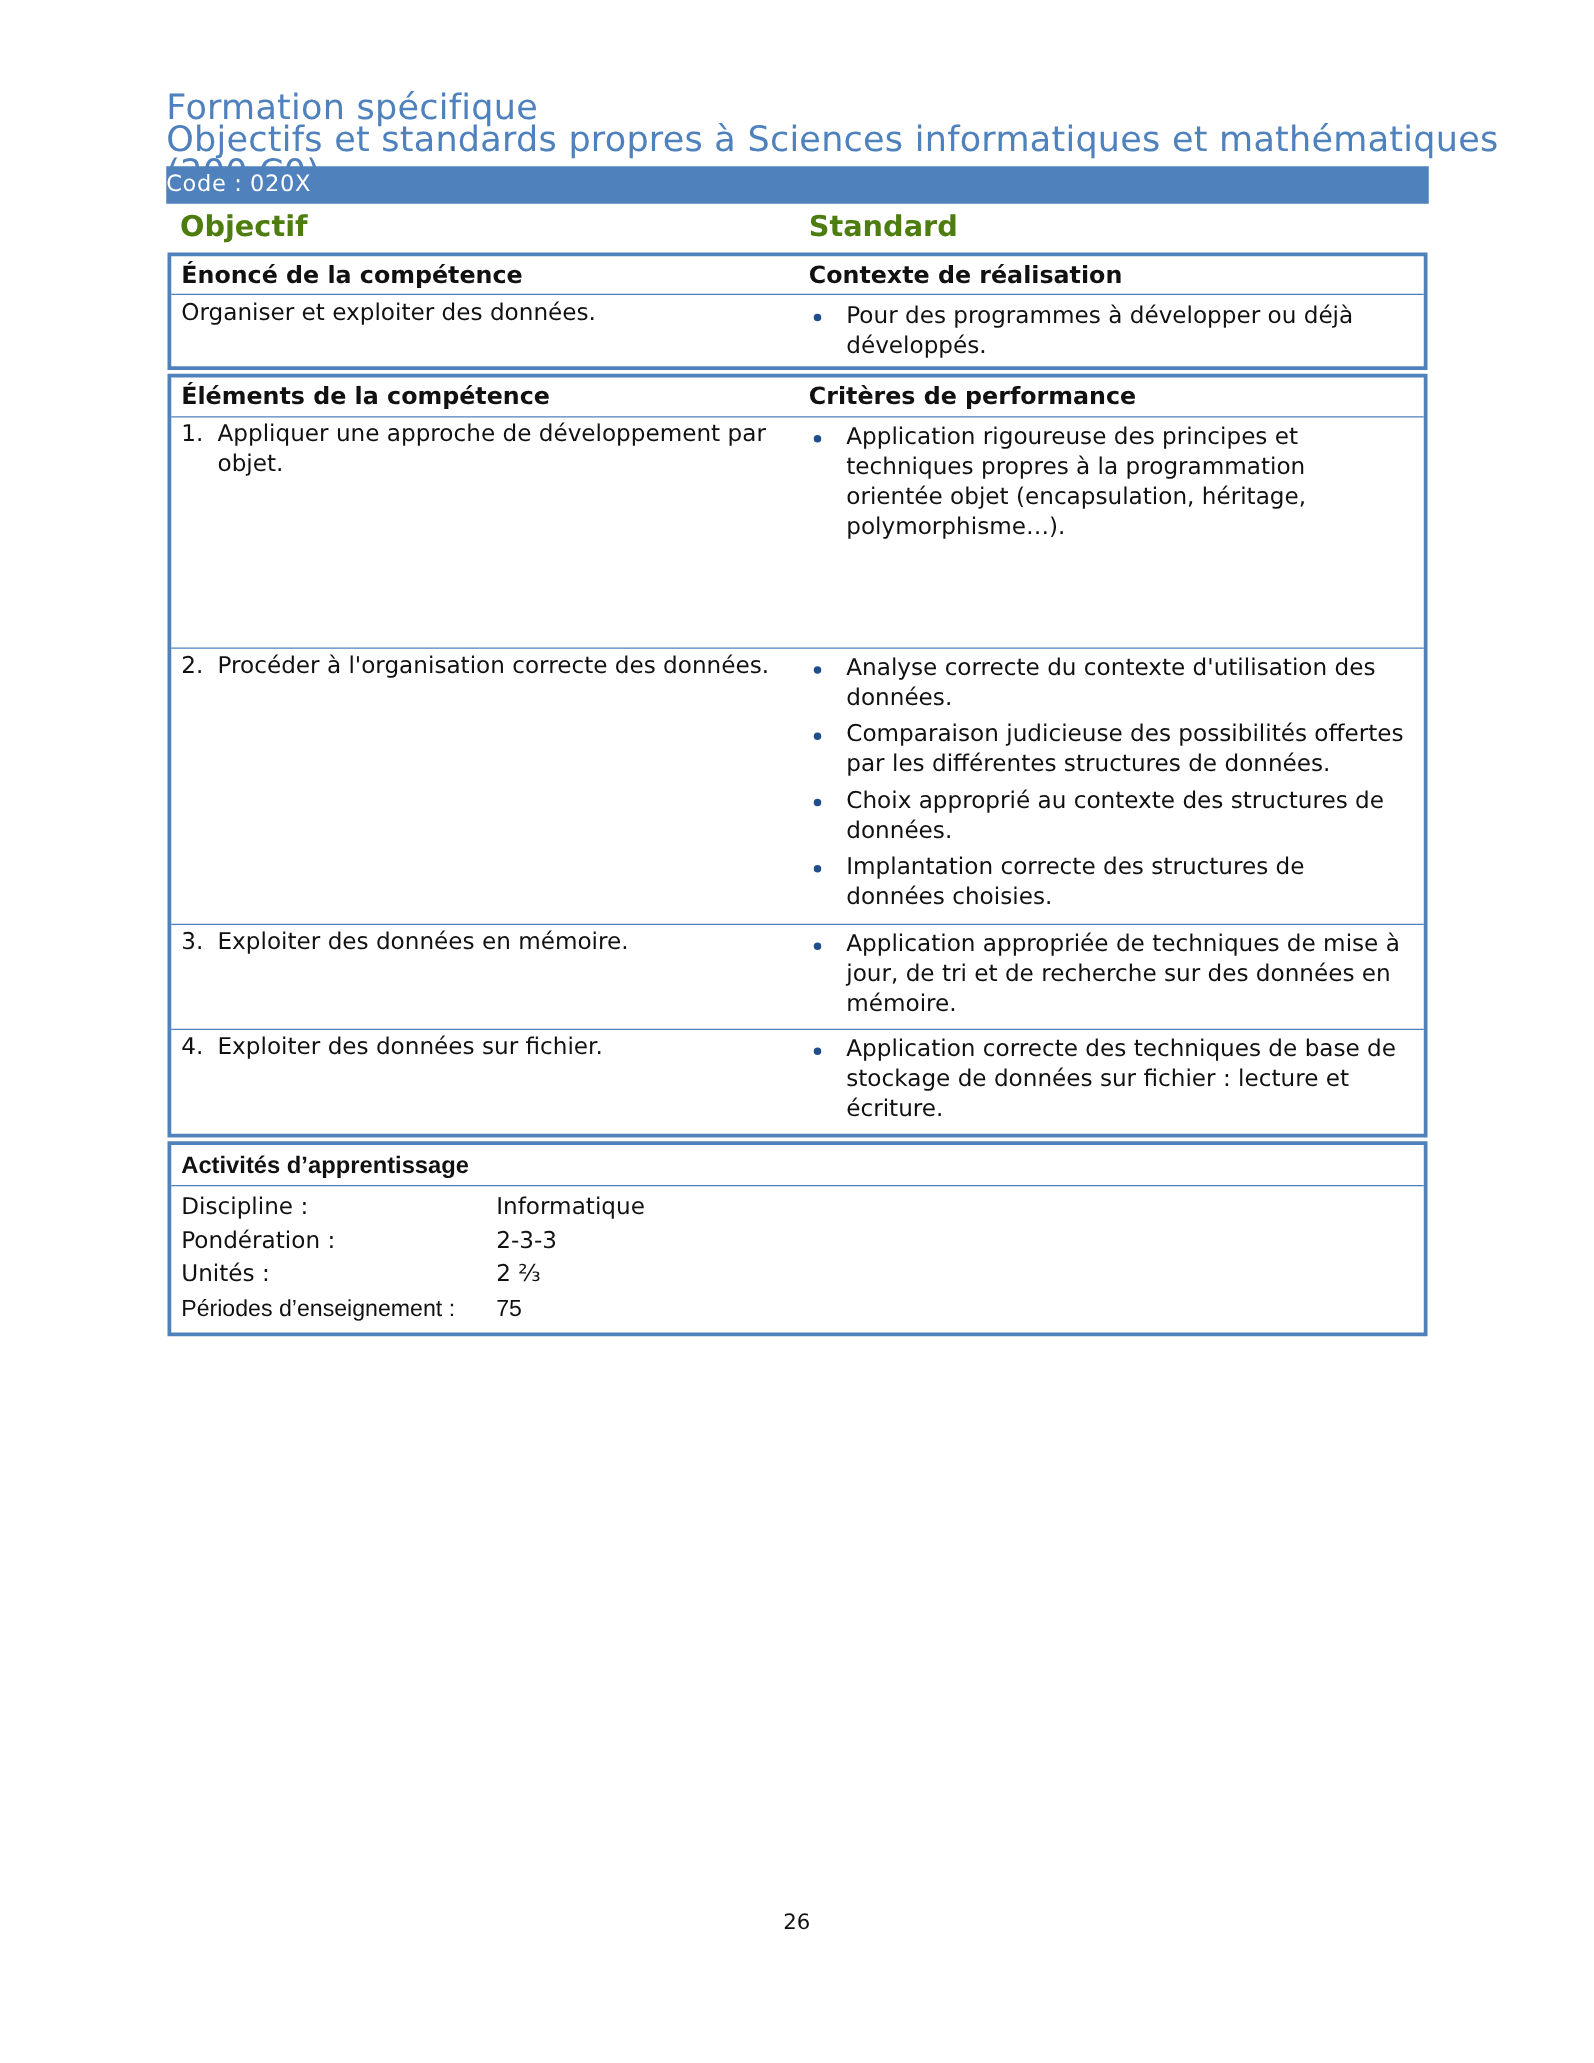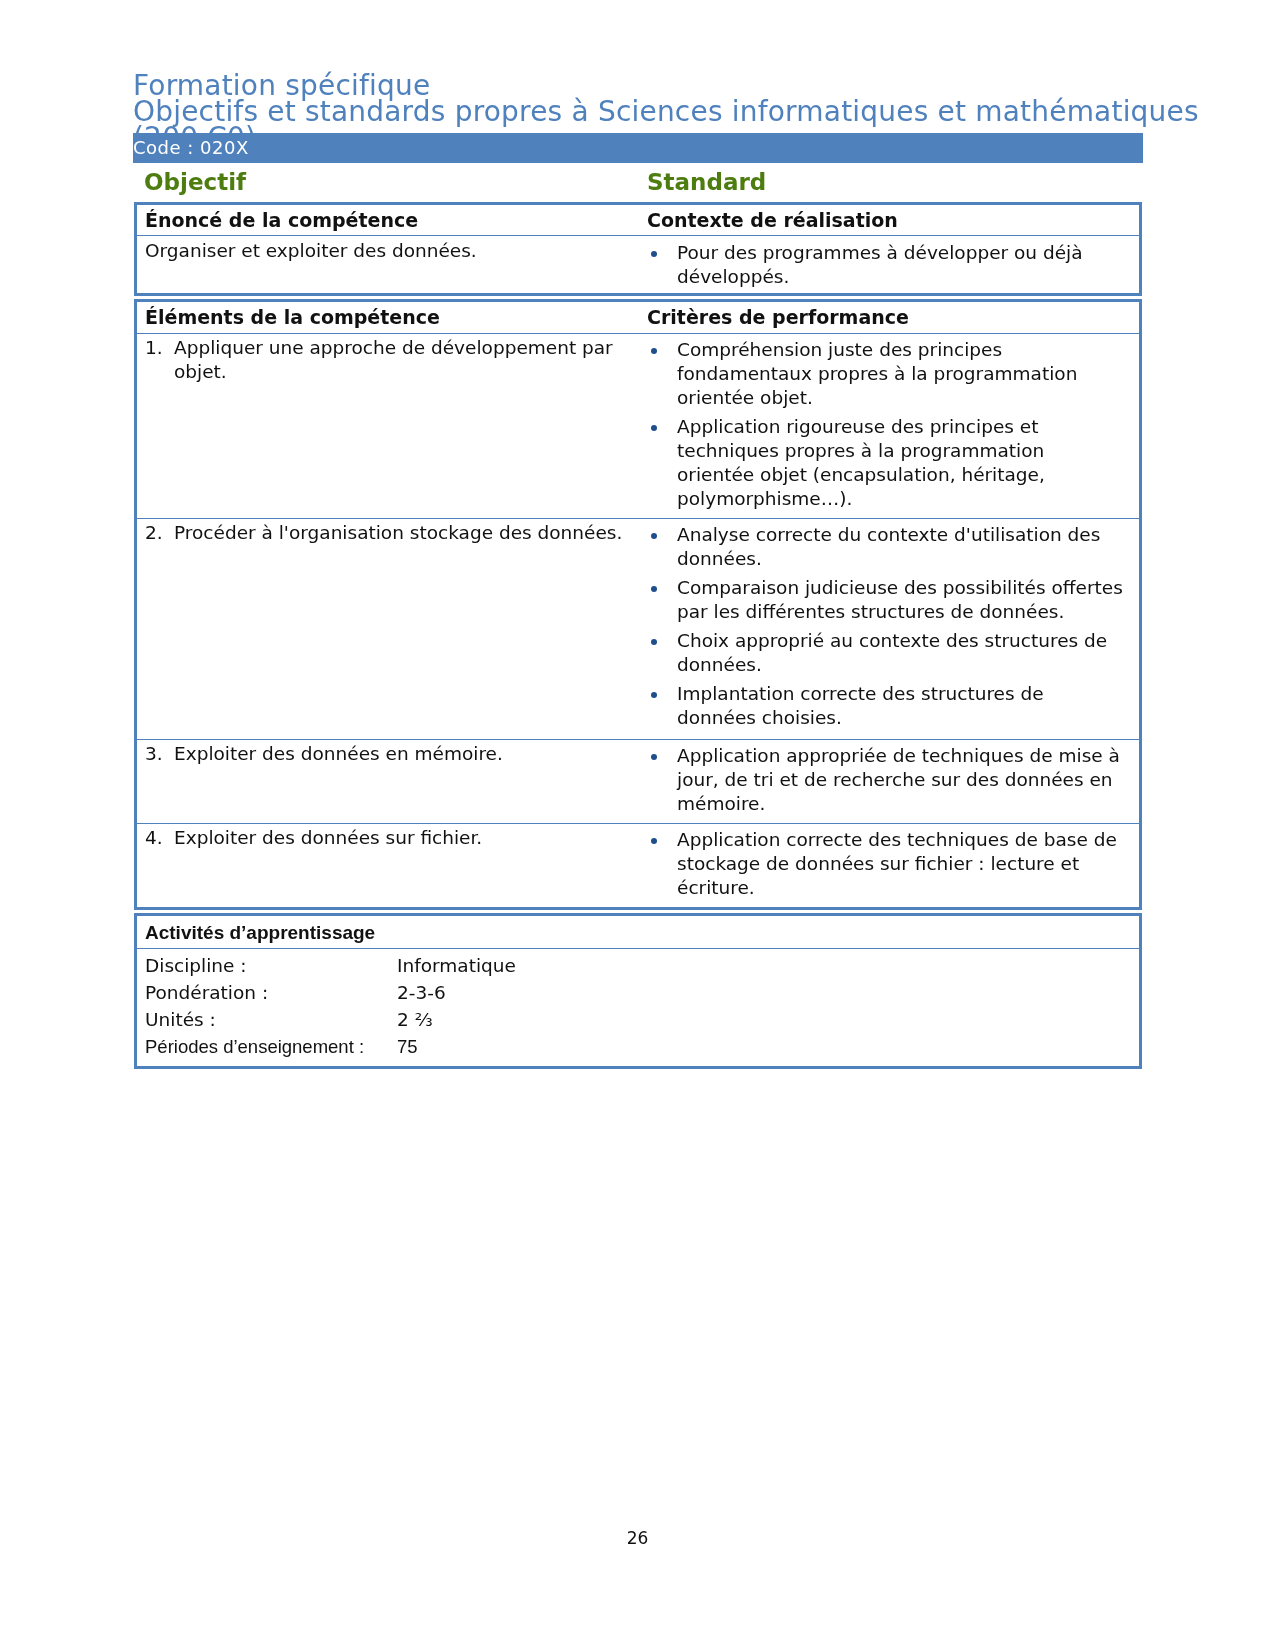--- a/index.html
+++ b/index.html
@@ -65,30 +65,29 @@
     <div class="cell right hdr">Critères de performance</div>
   </div>
 
   <div class="row" style="top:32px;height:185px;">
     <div class="cell left numitem" style="top:2px;">
       <span class="num">1.</span>
       <span>Appliquer une approche de développement par objet.</span>
     </div>
     <div class="cell right" style="top:4px;">
       <ul class="bul">
-        <li><span class="dot"></span><span>Compréhension juste des principes fondamentaux propres à la programmation orientée objet.</span></li>
         <li><span class="dot"></span><span>Application rigoureuse des principes et techniques propres à la programmation orientée objet (encapsulation, héritage, polymorphisme…).</span></li>
       </ul>
     </div>
   </div>
 
   <div class="row" style="top:217px;height:221px;">
     <div class="cell left numitem" style="top:2px;">
       <span class="num">2.</span>
-      <span>Procéder à l'organisation stockage des données.</span>
+      <span>Procéder à l'organisation correcte des données.</span>
     </div>
     <div class="cell right" style="top:4px;">
       <ul class="bul">
         <li><span class="dot"></span><span>Analyse correcte du contexte d'utilisation des données.</span></li>
         <li><span class="dot"></span><span>Comparaison judicieuse des possibilités offertes par les différentes structures de données.</span></li>
         <li><span class="dot"></span><span>Choix approprié au contexte des structures de données.</span></li>
         <li><span class="dot"></span><span>Implantation correcte des structures de données choisies.</span></li>
       </ul>
     </div>
   </div>
@@ -121,21 +120,21 @@
 <div class="box" style="top:913px;height:156px;">
   <div class="row" style="top:0;height:33px;">
     <div class="cell left hdr" style="font-family:'Liberation Sans', sans-serif;font-size:19px;line-height:33px;">Activités d’apprentissage</div>
   </div>
   <div class="act-row" style="top:36px;">
     <span class="act-label">Discipline :</span>
     <span class="act-value">Informatique</span>
   </div>
   <div class="act-row" style="top:63px;">
     <span class="act-label">Pondération :</span>
-    <span class="act-value">2-3-6</span>
+    <span class="act-value">2-3-3</span>
   </div>
   <div class="act-row" style="top:90px;">
     <span class="act-label">Unités :</span>
     <span class="act-value">2 ⅔</span>
   </div>
   <div class="act-row" style="top:117px;font-family:'Liberation Sans', sans-serif;">
     <span class="act-label">Périodes d’enseignement :</span>
     <span class="act-value">75</span>
   </div>
 </div>

